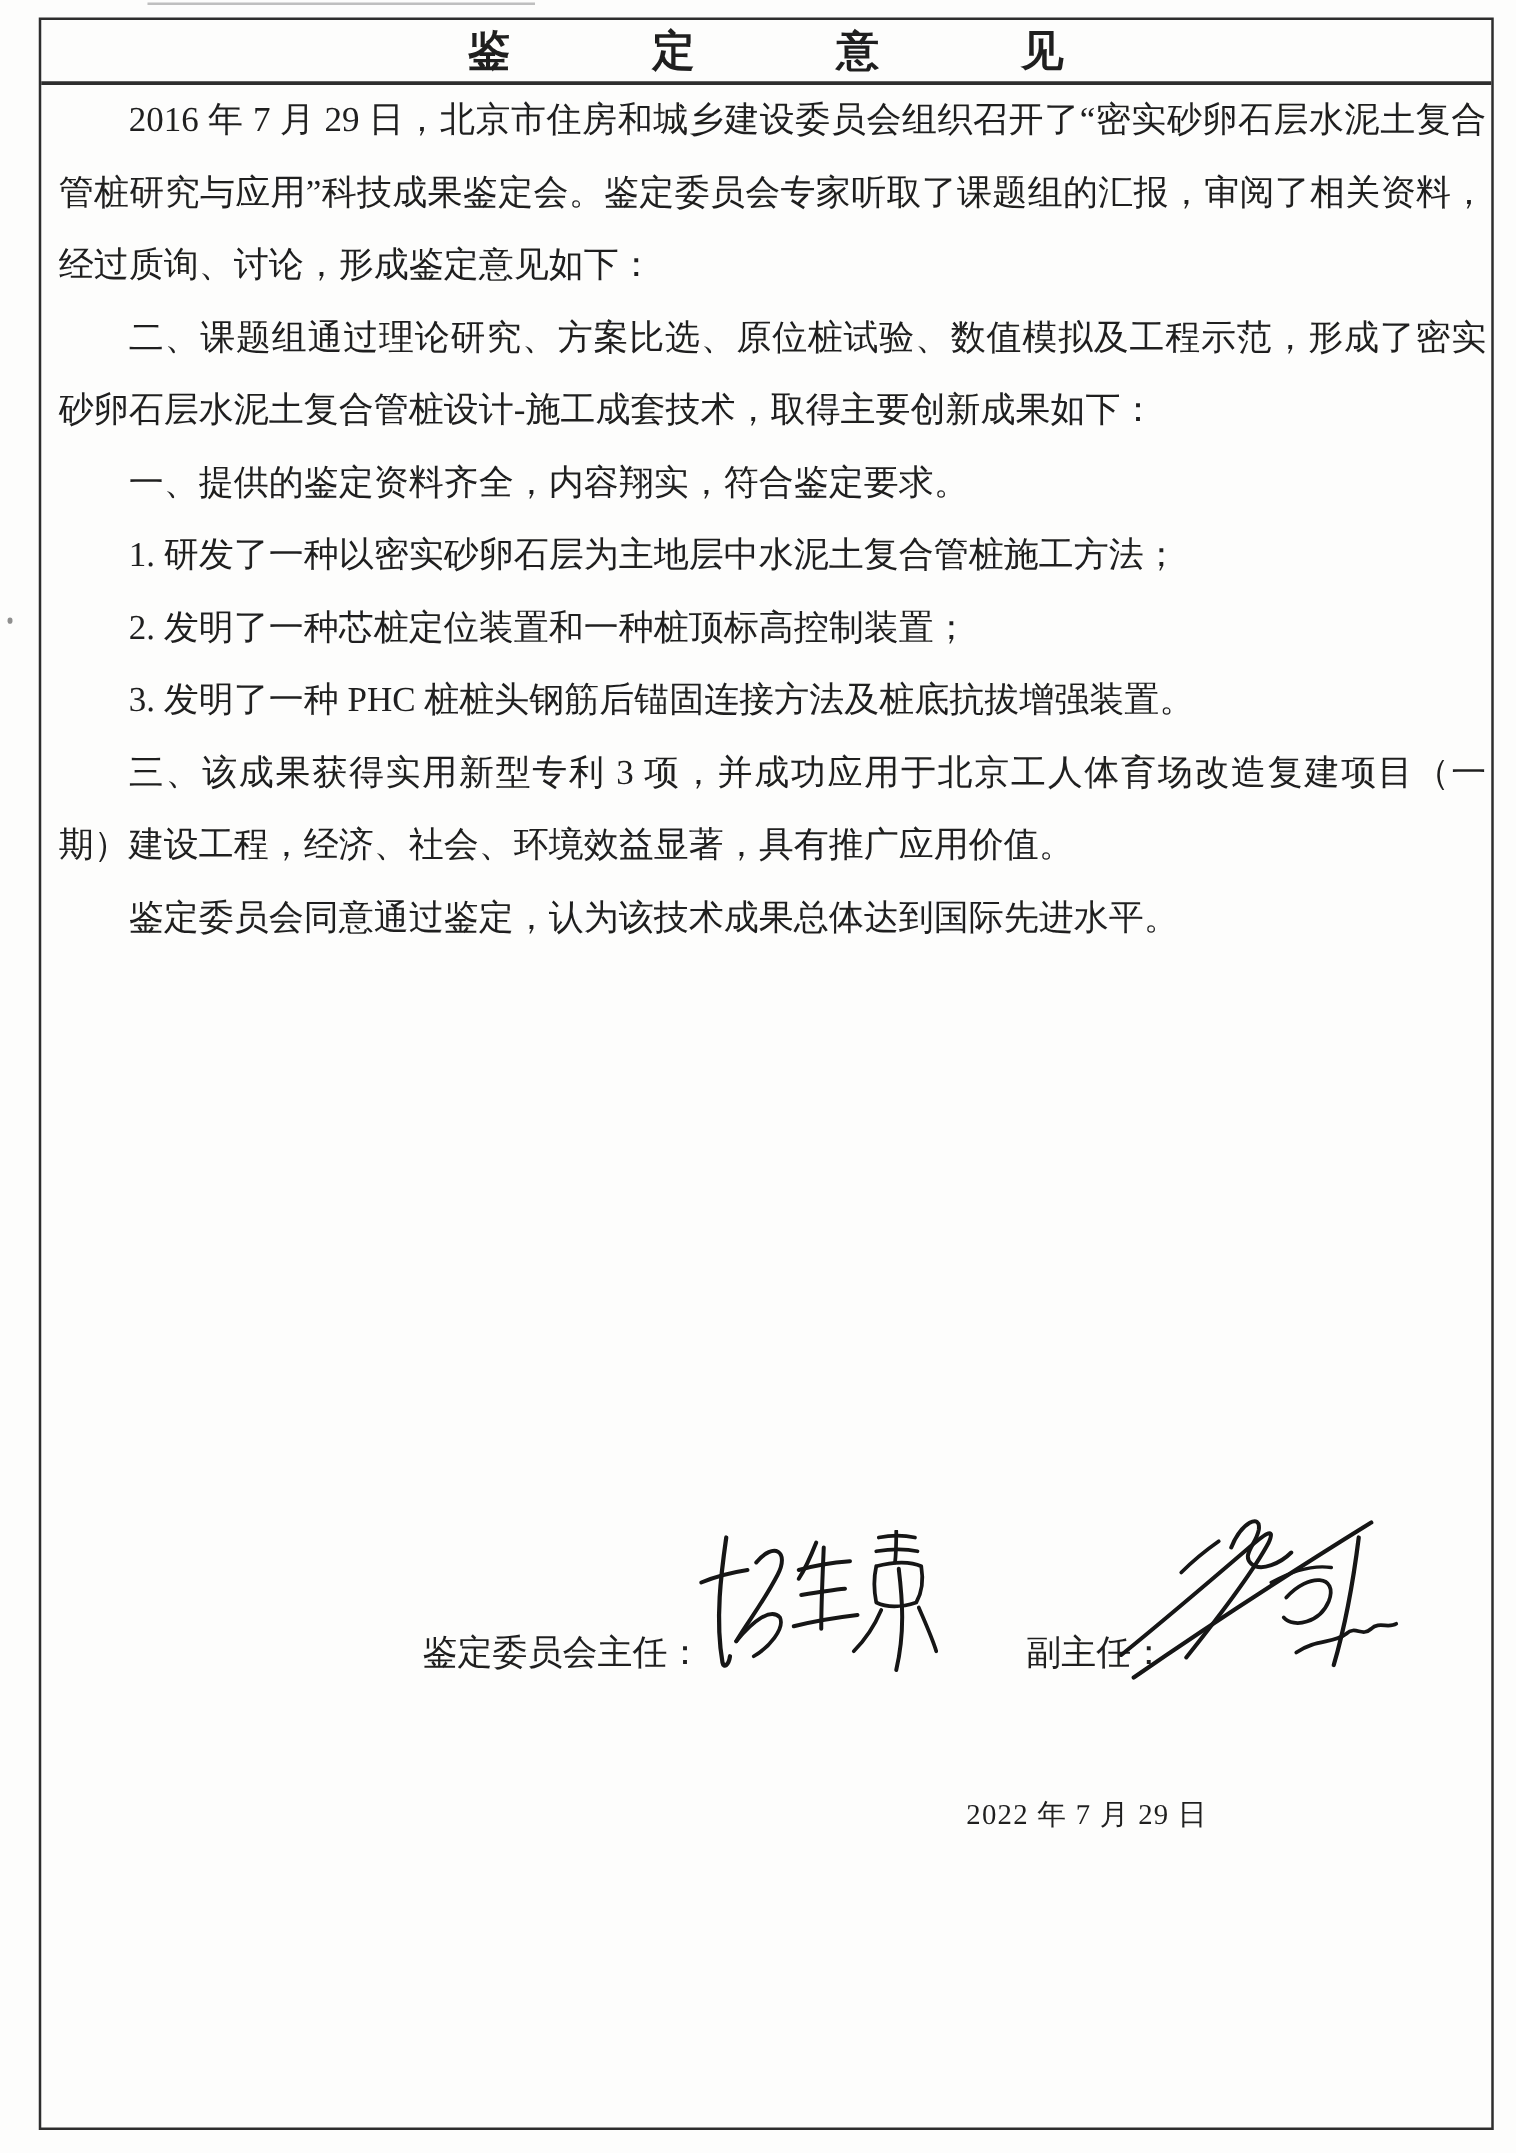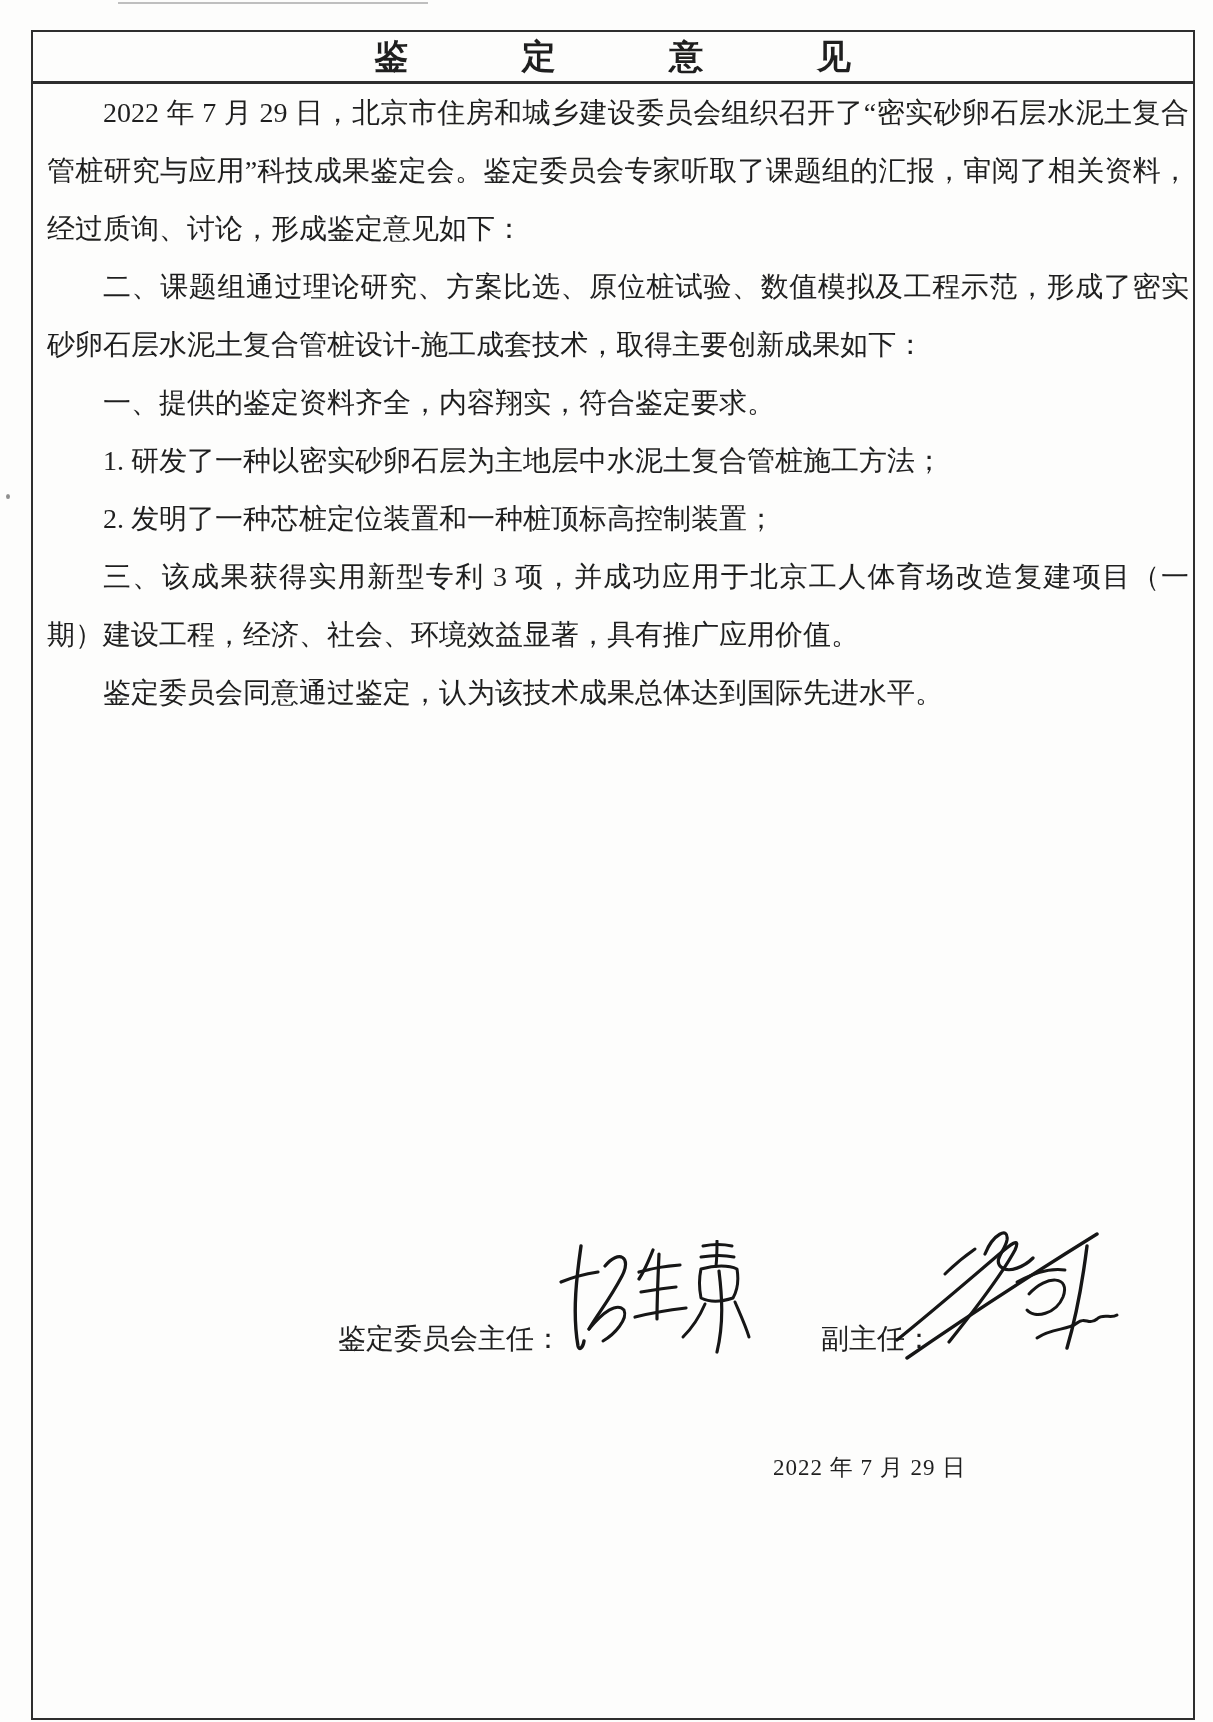--- a/index.html
+++ b/index.html
@@ -31,21 +31,21 @@
     top: 494px;
     width: 4px;
     height: 5px;
     background: #6a6a6a;
     border-radius: 50%;
     opacity: 0.75;
   }
   .doc-border {
     position: absolute;
     left: 31px;
-    top: 30px;
+    top: 14px;
     width: 1164px;
     height: 1690px;
     border: 2px solid #2e2e2e;
     box-sizing: border-box;
     background: transparent;
   }
   .title-row {
     height: 49px;
     border-bottom: 3px solid #2e2e2e;
     display: flex;
@@ -110,25 +110,26 @@
   <div class="scan-mark-top"></div>
   <div class="speck"></div>
 
   <div class="doc-border">
 
     <div class="title-row">
       <div class="title-text">鉴 定 意 见</div>
     </div>
 
     <div class="body-text">
-      <p>2022 年 7 月 29 日，北京市住房和城乡建设委员会组织召开了“密实砂卵石层水泥土复合管桩研究与应用”科技成果鉴定会。鉴定委员会专家听取了课题组的汇报，审阅了相关资料，经过质询、讨论，形成鉴定意见如下：</p>
+      <p>2016 年 7 月 29 日，北京市住房和城乡建设委员会组织召开了“密实砂卵石层水泥土复合管桩研究与应用”科技成果鉴定会。鉴定委员会专家听取了课题组的汇报，审阅了相关资料，经过质询、讨论，形成鉴定意见如下：</p>
       <p>二、课题组通过理论研究、方案比选、原位桩试验、数值模拟及工程示范，形成了密实砂卵石层水泥土复合管桩设计-施工成套技术，取得主要创新成果如下：</p>
       <p>一、提供的鉴定资料齐全，内容翔实，符合鉴定要求。</p>
       <p>1. 研发了一种以密实砂卵石层为主地层中水泥土复合管桩施工方法；</p>
       <p>2. 发明了一种芯桩定位装置和一种桩顶标高控制装置；</p>
+      <p>3. 发明了一种 PHC 桩桩头钢筋后锚固连接方法及桩底抗拔增强装置。</p>
       <p>三、该成果获得实用新型专利 3 项，并成功应用于北京工人体育场改造复建项目（一期）建设工程，经济、社会、环境效益显著，具有推广应用价值。</p>
       <p>鉴定委员会同意通过鉴定，认为该技术成果总体达到国际先进水平。</p>
     </div>
 
     <div class="sig-label sig-chair-label">鉴定委员会主任：</div>
 
     <div class="sig-svg sig-chair-svg" aria-label="杨生贵">
       <svg width="200" height="118" viewBox="0 0 200 118" xmlns="http://www.w3.org/2000/svg">
 
         <path stroke-width="3.4" d="M30,6 C26,34 21,72 27,106 C28,111 32,108 33,101"></path>

